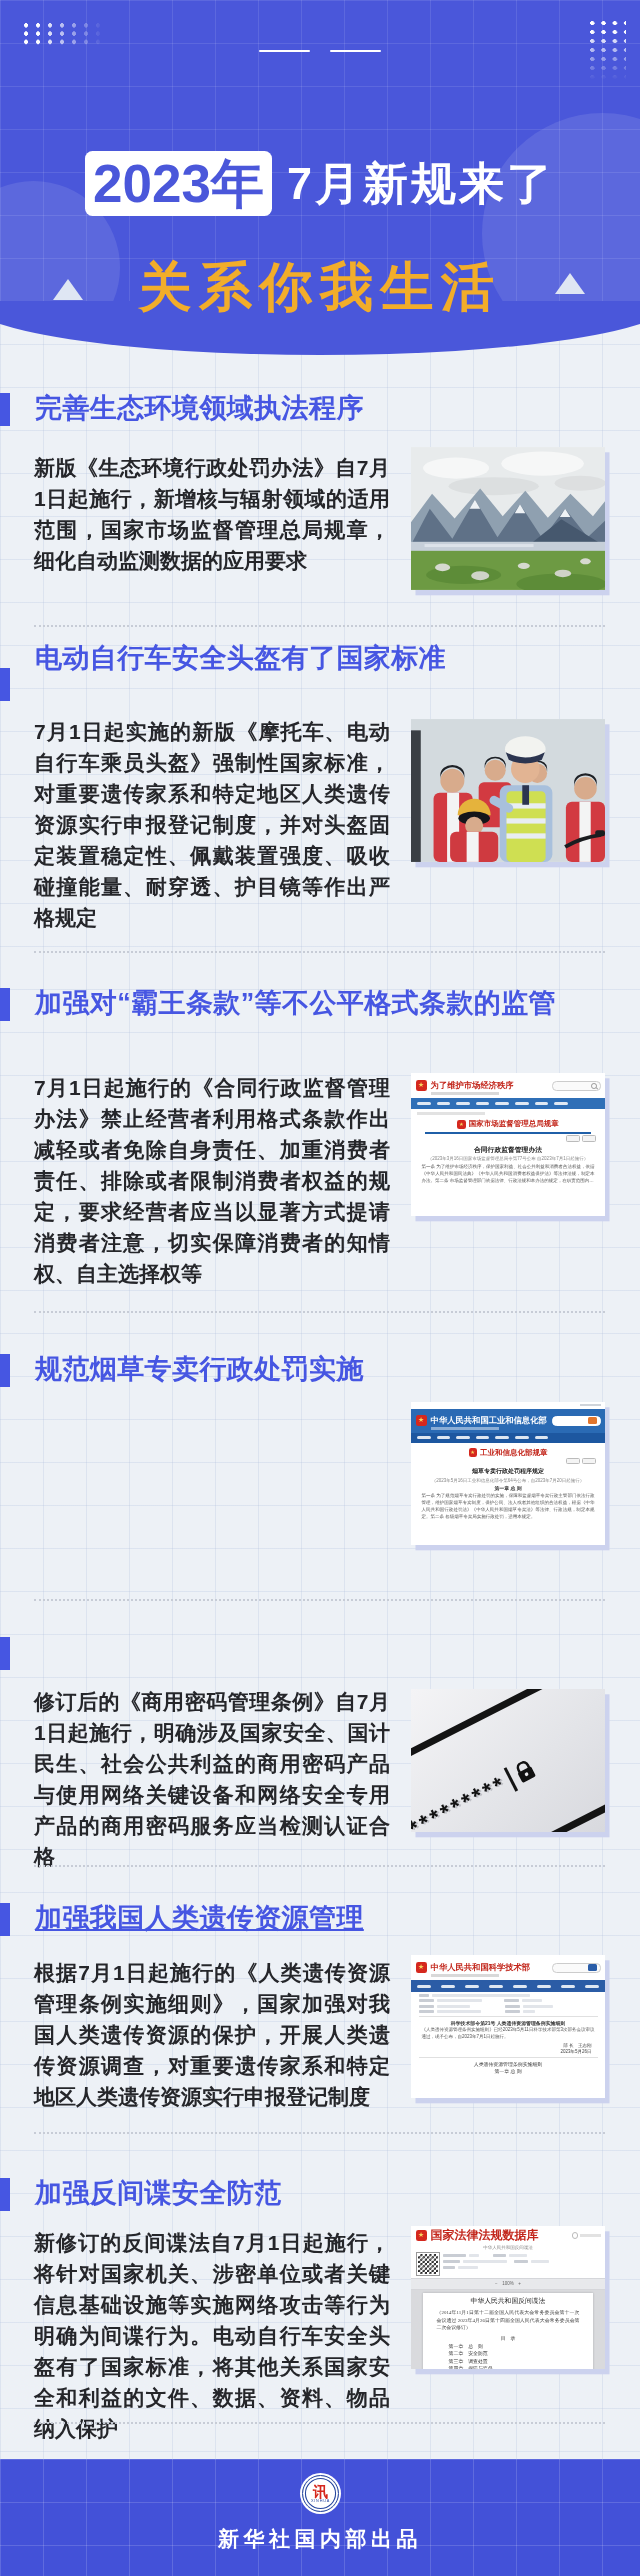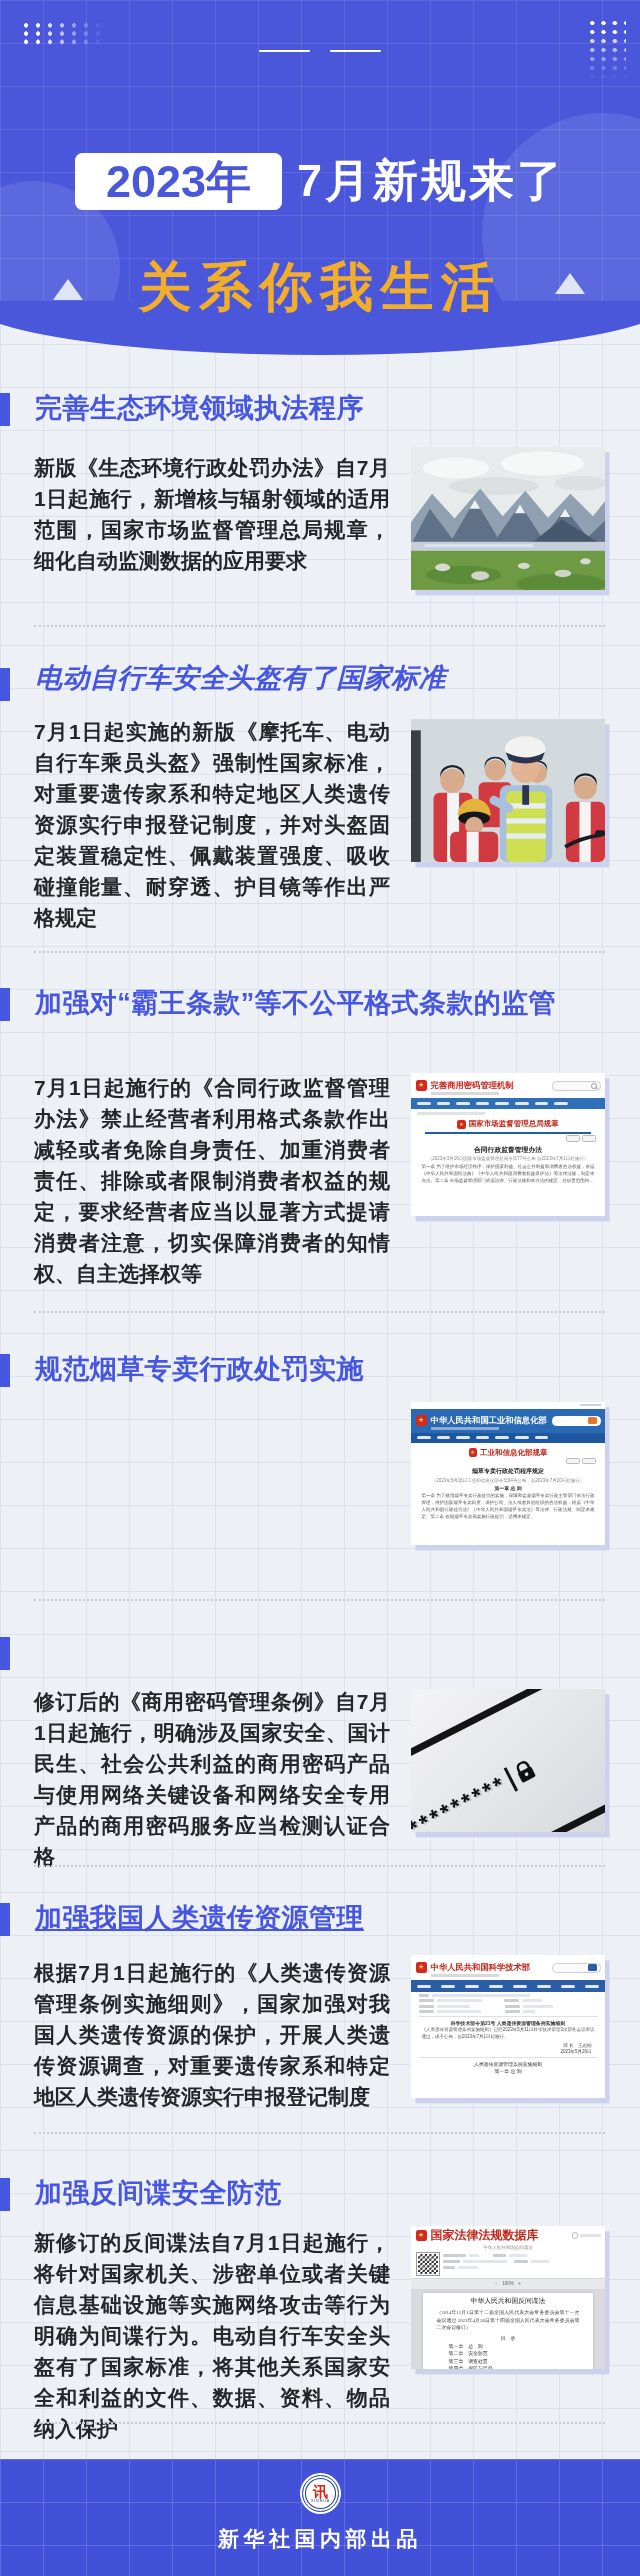--- a/index.html
+++ b/index.html
@@ -27,22 +27,22 @@
   .dots-l{left:24px;top:22.6px;width:84px;height:24px;background-size:12px 8.3px;
     -webkit-mask-image:linear-gradient(to right,#000 15%,transparent 95%);
     mask-image:linear-gradient(to right,#000 15%,transparent 95%);}
   .dots-r{left:590px;top:21px;width:36px;height:62px;background-size:11.3px 9px;
     -webkit-mask-image:linear-gradient(to bottom,#000 15%,transparent 95%);
     mask-image:linear-gradient(to bottom,#000 15%,transparent 95%);}
   .badge-row{left:0;top:50px;width:640px;display:flex;align-items:center;justify-content:center;gap:19.6px;}
   .badge-line{width:51px;height:2.3px;background:#fff;border-radius:1.5px;}
   .badge-text{color:#fff;font-size:30px;font-weight:700;letter-spacing:2.3px;}
   .h-row2{left:0;top:151px;width:640px;display:flex;align-items:center;justify-content:center;gap:15px;}
-  .year-box{background:#fff;color:#4a57da;font-size:45px;font-weight:800;
-    padding:6px 31px;border-radius:7.5px;line-height:1;}
+  .year-box{background:#fff;color:#4a57da;font-size:53px;font-weight:800;
+    padding:6px 8px;border-radius:7.5px;line-height:1;}
   .h-title{color:#fff;font-size:45px;font-weight:800;letter-spacing:3px;}
   .h-sub{left:0;top:252px;width:640px;text-align:center;color:#f2ad2a;
     font-size:53px;font-weight:800;letter-spacing:7.5px;z-index:4;}
 
   
   .sec-bar{left:0;width:9.8px;height:33px;background:#4656e2;}
   .sec-title{left:35px;font-size:27px;font-weight:700;color:#4656e2;white-space:nowrap;letter-spacing:0.4px;}
   .sec-body{left:34px;width:356px;font-size:21px;line-height:31px;color:#25262a;
     font-weight:600;text-align:justify;}
   .divider{left:34px;width:571px;height:0;border-top:2.3px dotted #c7ccd6;}
@@ -166,21 +166,21 @@
       <ellipse cx="42" cy="160" rx="10" ry="5" fill="#d6d9d0"></ellipse>
       <ellipse cx="92" cy="171" rx="12" ry="6" fill="#cfd3c8"></ellipse>
       <ellipse cx="150" cy="158" rx="8" ry="4" fill="#d6d9d0"></ellipse>
       <ellipse cx="202" cy="168" rx="11" ry="5" fill="#cfd3c8"></ellipse>
       <ellipse cx="232" cy="152" rx="7" ry="4" fill="#d6d9d0"></ellipse>
     </svg>
   </div>
   <div class="abs divider" style="top:625px;"></div>
 
   <div class="abs sec-bar" style="top:668px;"></div>
-  <div class="abs sec-title" style="top:660px;font-style:italic;">电动自行车安全头盔有了国家标准</div>
+  <div class="abs sec-title" style="top:640px;">电动自行车安全头盔有了国家标准</div>
   <div class="abs sec-body" style="top:716px;">7月1日起实施的新版《摩托车、电动自行车乘员头盔》强制性国家标准，对重要遗传家系和特定地区人类遗传资源实行申报登记制度，并对头盔固定装置稳定性、佩戴装置强度、吸收碰撞能量、耐穿透、护目镜等作出严格规定</div>
   <div class="abs thumb" style="top:719px;">
     <svg width="194" height="143" viewBox="0 0 258 190">
       <rect width="258" height="190" fill="#d3dade"></rect>
       <rect x="0" y="15" width="13" height="175" fill="#3a3f44"></rect>
       <circle cx="55" cy="82" r="16" fill="#d8ab8c"></circle>
         <path d="M39,80 a16,16 0 0 1 32,0 l0,-6 a16,13 0 0 0 -32,0 z" fill="#1e2126"></path>
       <rect x="30" y="98" width="52" height="92" rx="8" fill="#d23a41"></rect>
         <rect x="48" y="98" width="16" height="92" fill="#f3f4f4"></rect>
       <circle cx="112" cy="68" r="14" fill="#d8ab8c"></circle>
@@ -213,21 +213,21 @@
   </div>
   <div class="abs divider" style="top:951px;"></div>
 
   <div class="abs sec-bar" style="top:988px;"></div>
   <div class="abs sec-title" style="top:985px;">加强对“霸王条款”等不公平格式条款的监管</div>
   <div class="abs sec-body" style="top:1072px;">7月1日起施行的《合同行政监督管理办法》禁止经营者利用格式条款作出减轻或者免除自身责任、加重消费者责任、排除或者限制消费者权益的规定，要求经营者应当以显著方式提请消费者注意，切实保障消费者的知情权、自主选择权等</div>
   <div class="abs thumb" style="top:1073px;">
     <div class="web-head">
       <span class="emblem">★</span>
       <span>
-        <span class="site-cn">完善商用密码管理机制</span>
+        <span class="site-cn">为了维护市场经济秩序</span>
         <span class="site-sub" style="display:block;"></span>
       </span>
       <span class="search-pill">
           <span class="mag"></span>
         </span>
     </div>
     <div class="nav-bar" style="background:#2f6fb7;">
       <span class="nav-chip"></span>
         <span class="nav-chip"></span>
         <span class="nav-chip"></span>

